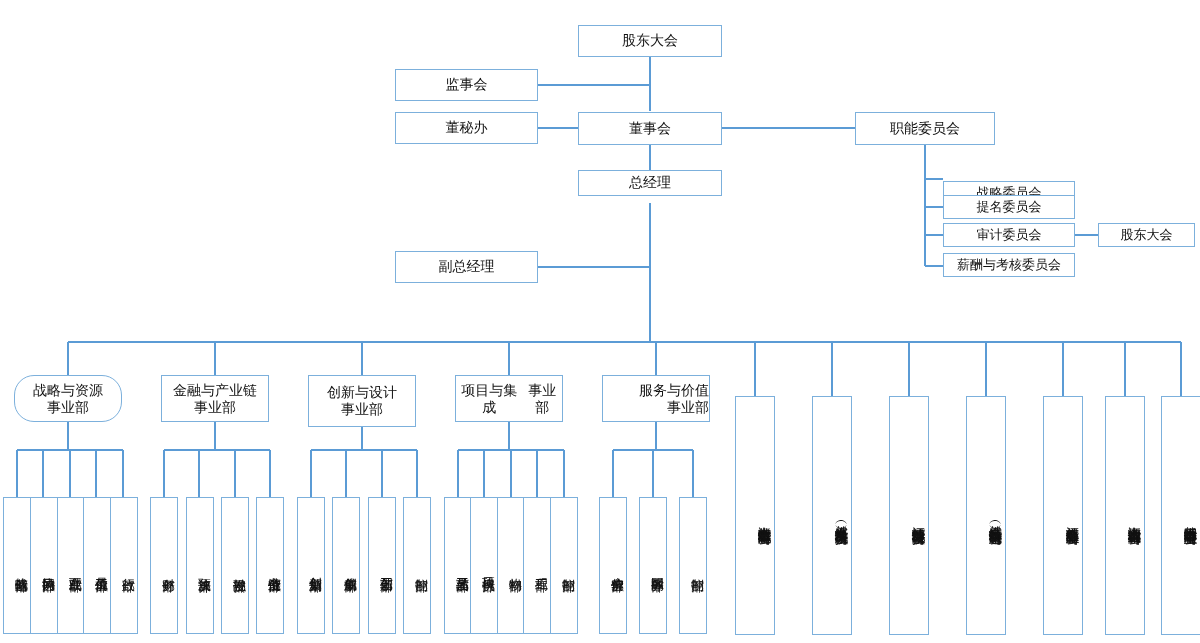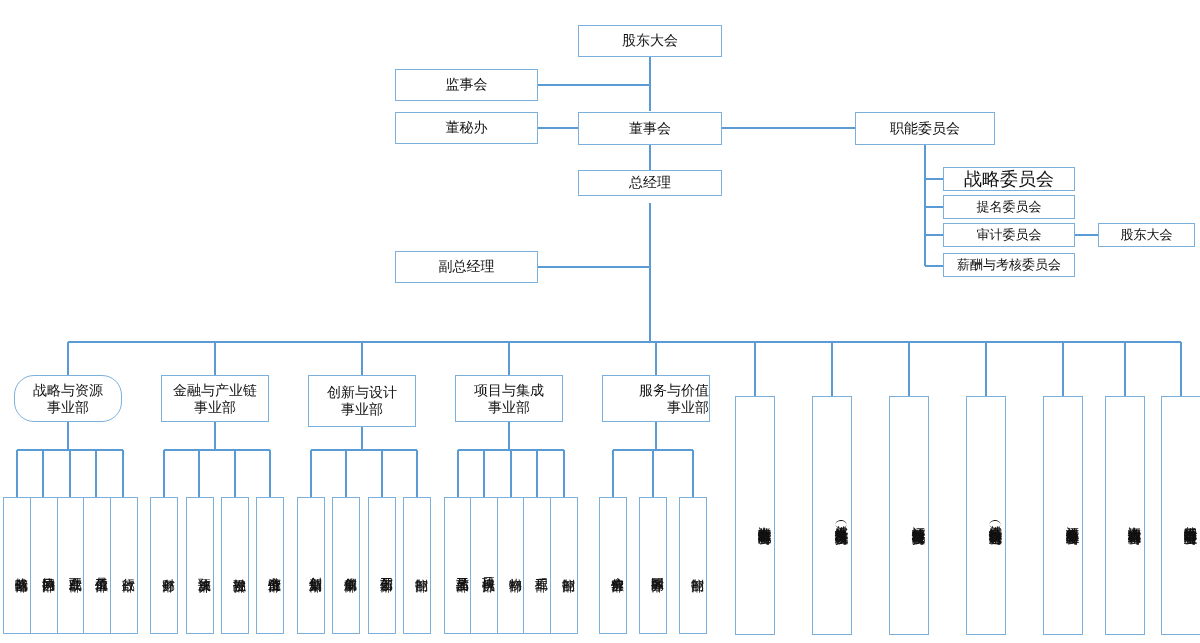--- a/index.html
+++ b/index.html
@@ -108,40 +108,40 @@
   <div class="box" style="left:395px;top:112px;width:143px;height:32px;">董秘办</div>
 
   <div class="box" style="left:578px;top:112px;width:144px;height:33px;text-align:right;">董事会</div>
 
   <div class="box" style="left:855px;top:112px;width:140px;height:33px;">职能委员会</div>
 
   <div class="box" style="left:578px;top:170px;width:144px;height:26px;">总经理</div>
 
   <div class="box" style="left:395px;top:251px;width:143px;height:32px;">副总经理</div>
 
-  <div class="box" style="left:943px;top:167px;width:132px;height:24px;font-size:18px;">战略委员会</div>
+  <div class="box" style="left:943px;top:181px;width:132px;height:24px;font-size:13px;">战略委员会</div>
   <div class="box" style="left:943px;top:195px;width:132px;height:24px;font-size:13px;">提名委员会</div>
   <div class="box" style="left:943px;top:223px;width:132px;height:24px;font-size:13px;">审计委员会</div>
   <div class="box" style="left:943px;top:253px;width:132px;height:24px;font-size:13px;">薪酬与考核委员会</div>
 
   <div class="box" style="left:1098px;top:223px;width:97px;height:24px;font-size:13px;">股东大会</div>
 
   <div class="box two-line" style="left:14px;top:375px;width:108px;height:47px;flex-direction:column;border-radius:20px;">
     <span>战略与资源</span>
     <span>事业部</span>
   </div>
   <div class="box two-line" style="left:161px;top:375px;width:108px;height:47px;flex-direction:column;">
     <span>金融与产业链</span>
     <span>事业部</span>
   </div>
   <div class="box two-line" style="left:308px;top:375px;width:108px;height:52px;flex-direction:column;">
     <span>创新与设计</span>
     <span>事业部</span>
   </div>
-  <div class="box two-line" style="left:455px;top:375px;width:108px;height:47px;flex-direction:column;">
+  <div class="box two-line" style="left:455px;top:375px;width:108px;height:47px;">
     <span>项目与集成</span>
     <span>事业部</span>
   </div>
   <div class="box two-line" style="left:602px;top:375px;width:108px;height:47px;flex-direction:column;align-items:flex-end;">
     <span>服务与价值</span>
     <span>事业部</span>
   </div>
 
   <div class="vbox dept" style="left:3px;top:497px;width:28px;height:137px;">战略运营部</div>
   <div class="vbox dept" style="left:30px;top:497px;width:28px;height:137px;">协同风控部</div>

